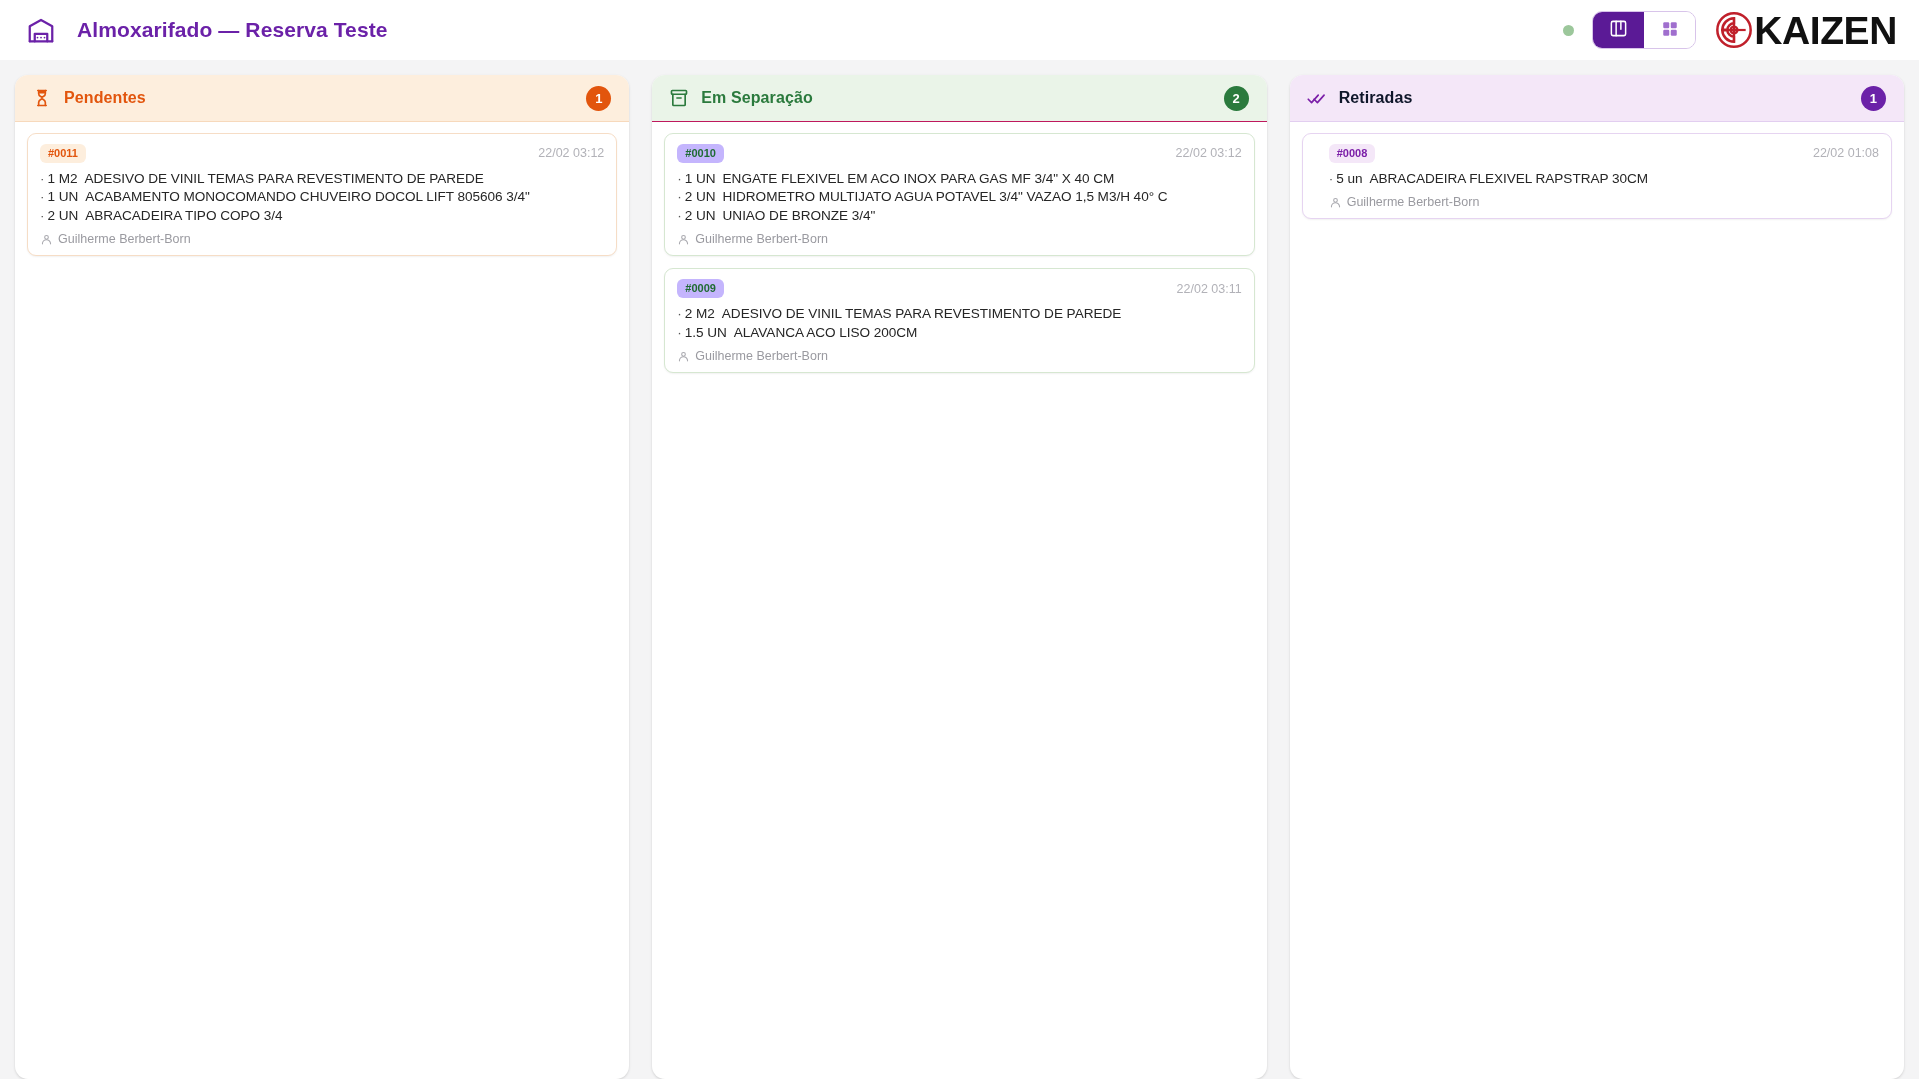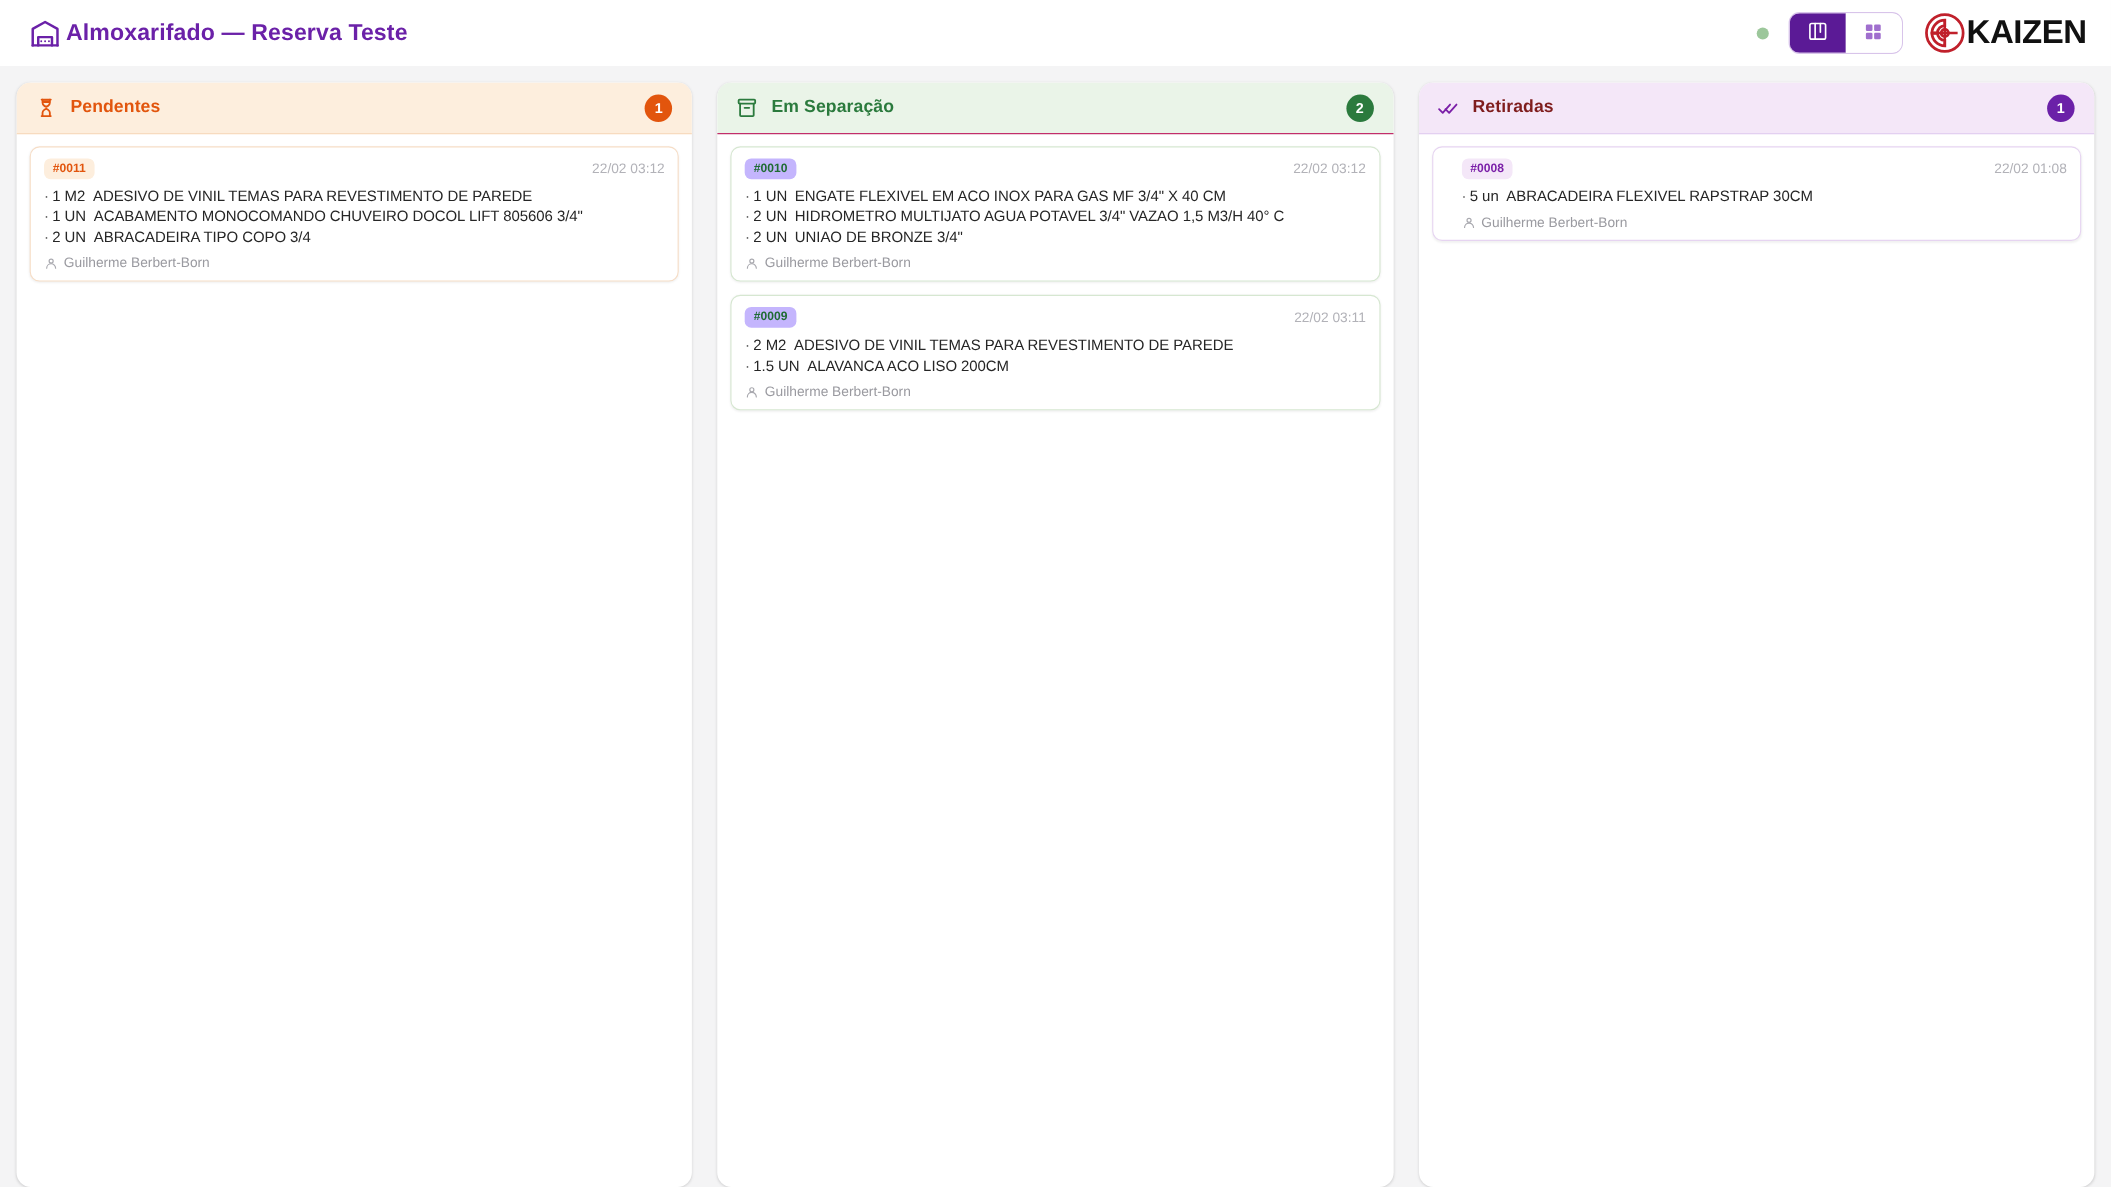--- a/index.html
+++ b/index.html
@@ -12,21 +12,21 @@
 
   
   .topbar {
     height: 60px;
     background: #ffffff;
     display: flex;
     align-items: center;
     padding: 0 22px 0 26px;
     position: relative;
   }
-  .brand-left { display: flex; align-items: center; gap: 4px; justify-content: flex-end; }
+  .brand-left { display: flex; align-items: center; gap: 21px; justify-content: flex-end; }
   .home-icon { width: 30px; height: 30px; display: block; }
   .app-title {
     font-size: 21px;
     font-weight: bold;
     color: #6b21a8;
     letter-spacing: .1px;
     white-space: nowrap;
   }
   .topbar-right {
     margin-left: auto;
@@ -50,21 +50,21 @@
     width: 51px; height: 100%;
     display: flex; align-items: center; justify-content: center;
     background: #ffffff;
     border: none;
     cursor: pointer;
   }
   .vt-btn.active { background: #5b1a96; }
   .logo-wrap { display: flex; align-items: center; gap: 0px; }
   .logo-mark { width: 40px; height: 40px; display: block; }
   .logo-text {
-    font-size: 30px;
+    font-size: 39px;
     font-weight: bold;
     color: #111111;
     letter-spacing: -0.4px;
     line-height: 1;
   }
 
   
   .board {
     display: flex;
     gap: 23px;
@@ -105,21 +105,21 @@
   .col-body { padding: 11px 12px; display: flex; flex-direction: column; gap: 12px; }
 
   
   .col-pendentes  .col-head { background: #fdeedd; border-bottom: 1px solid #f7d9bc; }
   .col-pendentes  .col-title { color: #e2550d; }
   .col-pendentes  .col-badge { background: #e2550d; }
   .col-separacao  .col-head { background: #eaf4e8; border-bottom: 1px solid #be185d; }
   .col-separacao  .col-title { color: #2b7a3d; }
   .col-separacao  .col-badge { background: #2b7a3d; }
   .col-retiradas  .col-head { background: #f4e7f8; border-bottom: 1px solid #e2cef0; }
-  .col-retiradas  .col-title { color: #7f1d1d; }
+  .col-retiradas  .col-title { color: #0f172a; }
   .col-retiradas  .col-badge { background: #6b21a8; }
 
   
   .card {
     background: #ffffff;
     border-radius: 9px;
     padding: 10px 12px 9px 12px;
     box-shadow: 0 1px 2px rgba(0,0,0,.06);
   }
   .col-pendentes .card { border: 1px solid #f6ddc6; }

